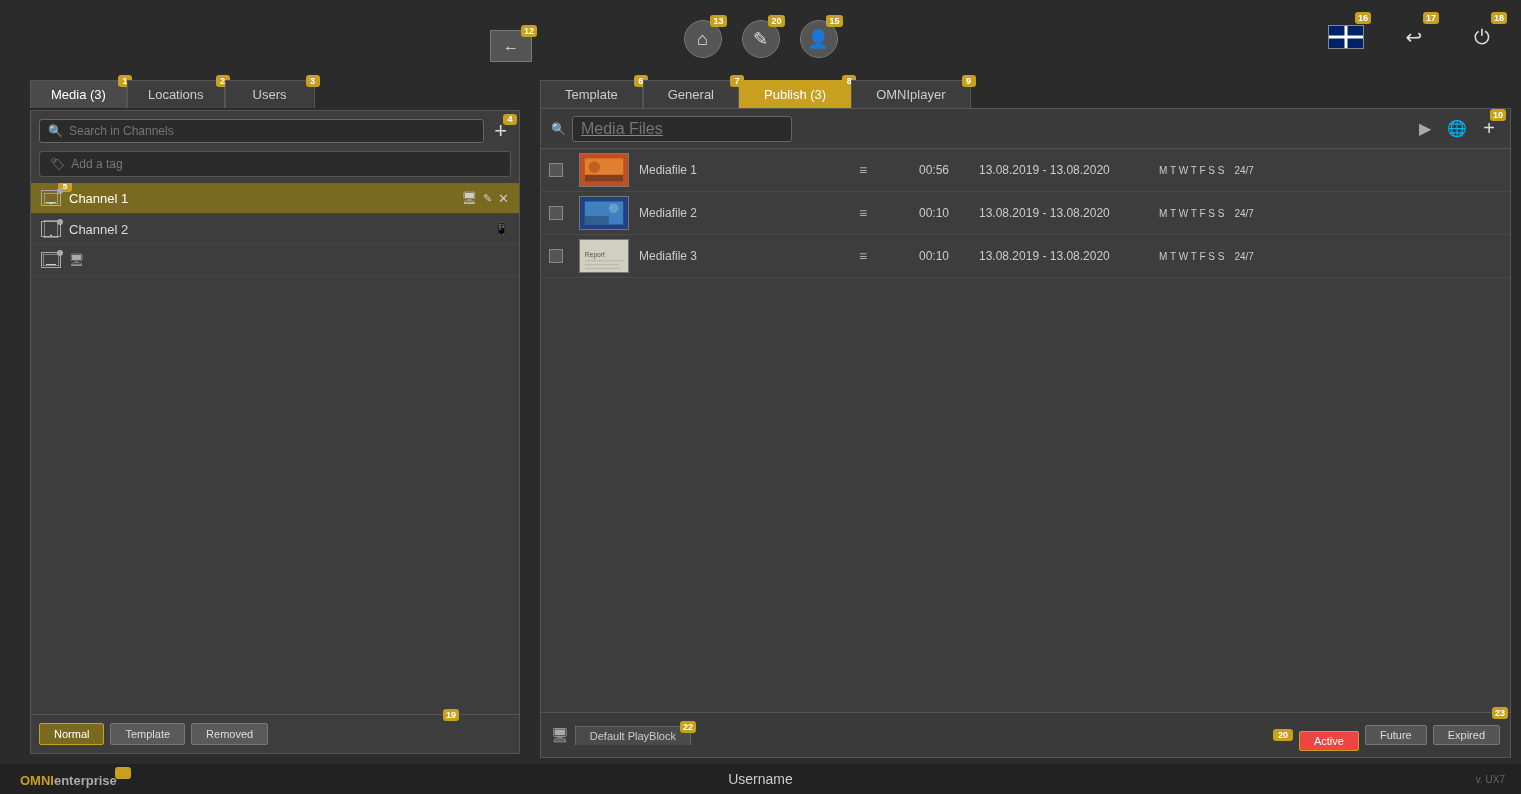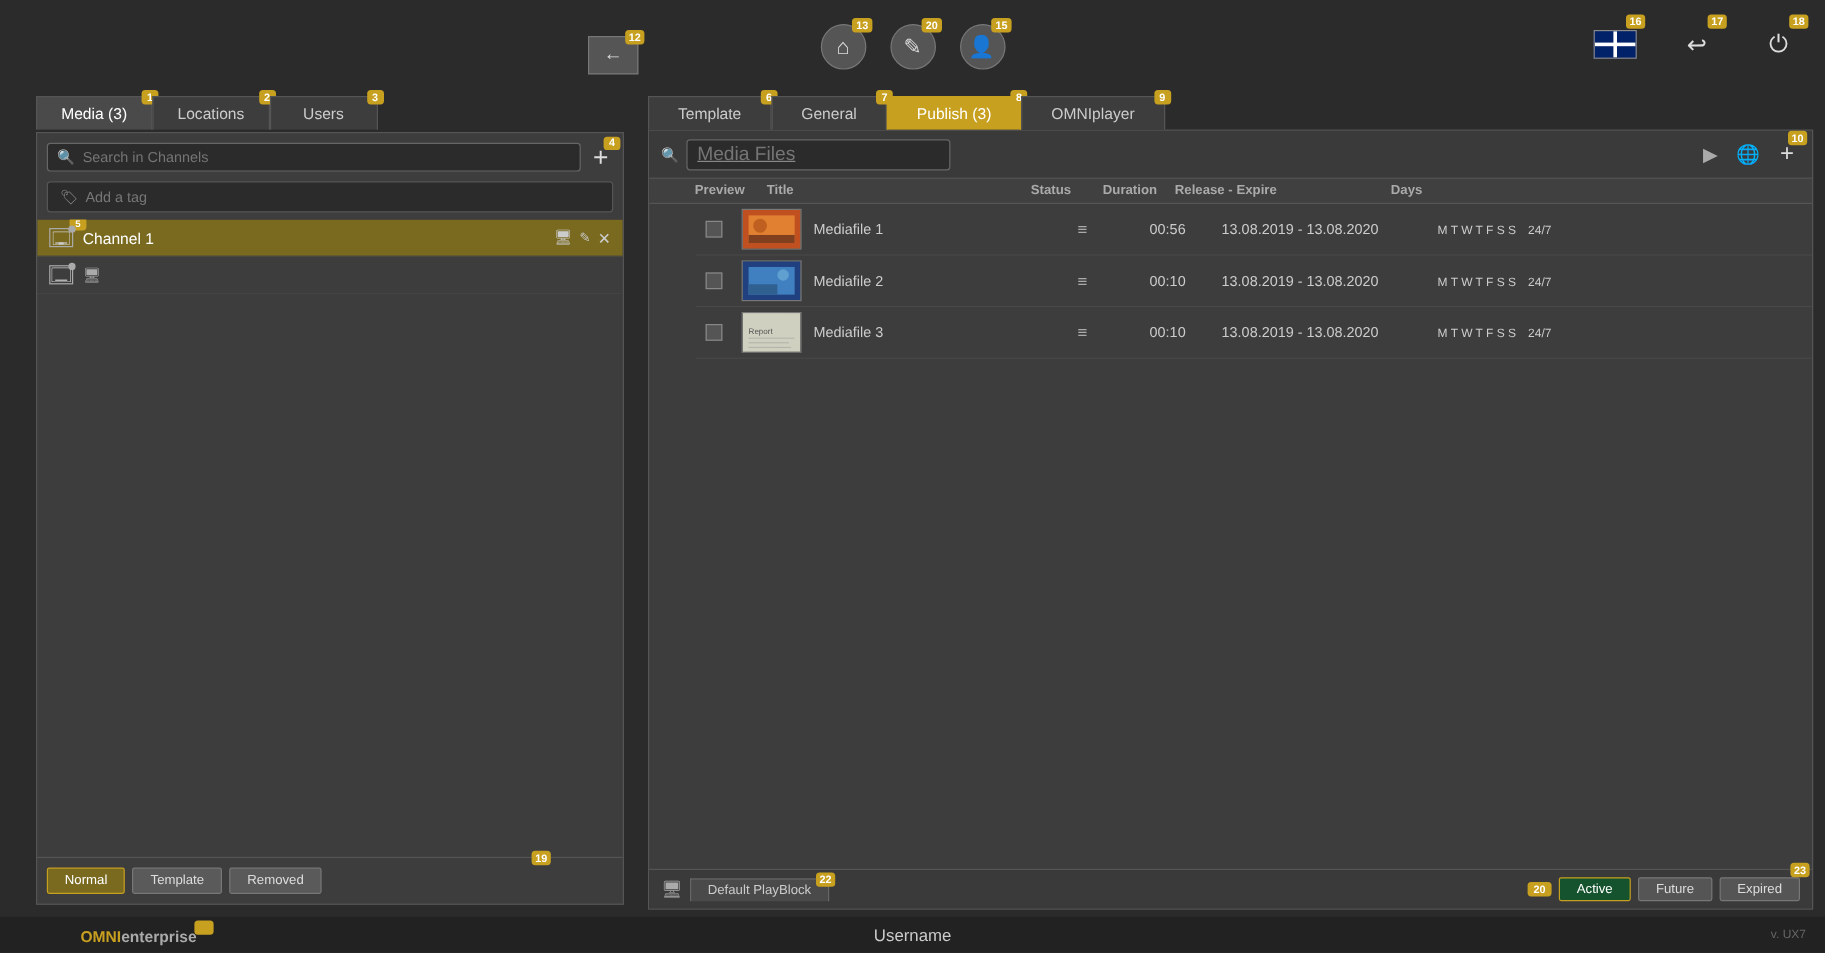--- a/index.html
+++ b/index.html
@@ -247,21 +247,20 @@
       color: #aaa;
       font-size: 16px;
       cursor: pointer;
       padding: 2px 5px;
     }
 
     
     .media-table {
       flex: 1;
       overflow-y: auto;
-      margin-left: 39px;
     }
     .table-header {
       display: grid;
       grid-template-columns: 30px 60px 220px 60px 60px 180px 180px 60px;
       padding: 4px 8px;
       border-bottom: 1px solid #555;
       color: #aaa;
       font-size: 11px;
       font-weight: bold;
       background: #404040;
@@ -313,23 +312,24 @@
     .filter-btn {
       background: #555;
       border: 1px solid #777;
       color: #ddd;
       padding: 3px 14px;
       font-size: 11px;
       cursor: pointer;
       border-radius: 2px;
     }
     .filter-btn.active {
-      background: #14532d;
+      background: #ef4444;
       border-color: #c8a020;
       color: #fff;
+      margin-top: 12px;
     }
     .right-bottom-spacer { flex: 1; }
 
     
     .status-bar {
       position: absolute;
       bottom: 0;
       left: 0;
       right: 0;
       height: 30px;
@@ -448,21 +448,20 @@
       background: white;
       transform: translateX(-50%);
     }
 
     .omni-logo {
       position: absolute;
       bottom: 6px;
       left: 20px;
       font-size: 13px;
       color: #aaa;
-      margin-left: 47px;
     }
     .omni-logo span { color: #c8a020; font-weight: bold; }
 
     .badge-num {
       position: absolute;
       top: -6px;
       right: -6px;
       background: #c8a020;
       color: #fff;
       border-radius: 3px;
@@ -560,20 +559,32 @@
         <span class="badge-num" style="top:-10px; right:-12px; font-size:8px;">5</span>
       </div>
       <span class="channel-name">Channel 1</span>
       <div class="channel-actions">
         <span style="color:#ccc; font-size:12px;">🖥</span>
         <span style="color:#ccc; font-size:11px;">✎</span>
         <span style="color:#ccc; font-size:13px;">✕</span>
       </div>
     </div>
 
+    <div class="channel-item">
+      <div class="channel-icon">
+        <svg width="14" height="18" viewBox="0 0 14 18">
+            <rect x="0" y="0" width="14" height="18" rx="1" fill="none" stroke="#ccc" stroke-width="1"></rect>
+            <circle cx="7" cy="15.5" r="1" fill="#ccc"></circle>
+          </svg>
+      </div>
+      <span class="channel-name">Channel 2</span>
+      <div class="channel-actions">
+        <span style="color:#aaa; font-size:12px;">📱</span>
+      </div>
+    </div>
 
     <div class="channel-item">
       <div class="channel-icon">
         <svg width="16" height="12" viewBox="0 0 16 12">
             <rect x="0" y="0" width="16" height="12" rx="1" fill="none" stroke="#ccc" stroke-width="1"></rect>
             <rect x="3" y="10" width="10" height="1" fill="#ccc"></rect>
           </svg>
       </div>
       <div class="channel-actions">
         <span style="color:#aaa; font-size:12px;">🖥</span>
@@ -618,30 +629,20 @@
       </div>
       <div class="right-toolbar-spacer"></div>
       <button class="toolbar-icon-btn">▶</button>
       <button class="toolbar-icon-btn">🌐</button>
       <button class="toolbar-icon-btn" style="font-size:20px; color:#ddd; position:relative;">
         +
         <span class="badge-num">10</span>
       </button>
     </div>
 
-    <div class="table-header">
-      <div></div>
-      <div>Preview</div>
-      <div>Title</div>
-      <div>Status</div>
-      <div>Duration</div>
-      <div>Release - Expire</div>
-      <div>Days</div>
-      <div></div>
-    </div>
 
     <div class="media-table">
 
       <div class="table-row">
         <div>
             <div class="row-check"></div>
           </div>
         <div>
           <div class="thumb thumb-1">
             <svg width="50" height="34" viewBox="0 0 50 34">

